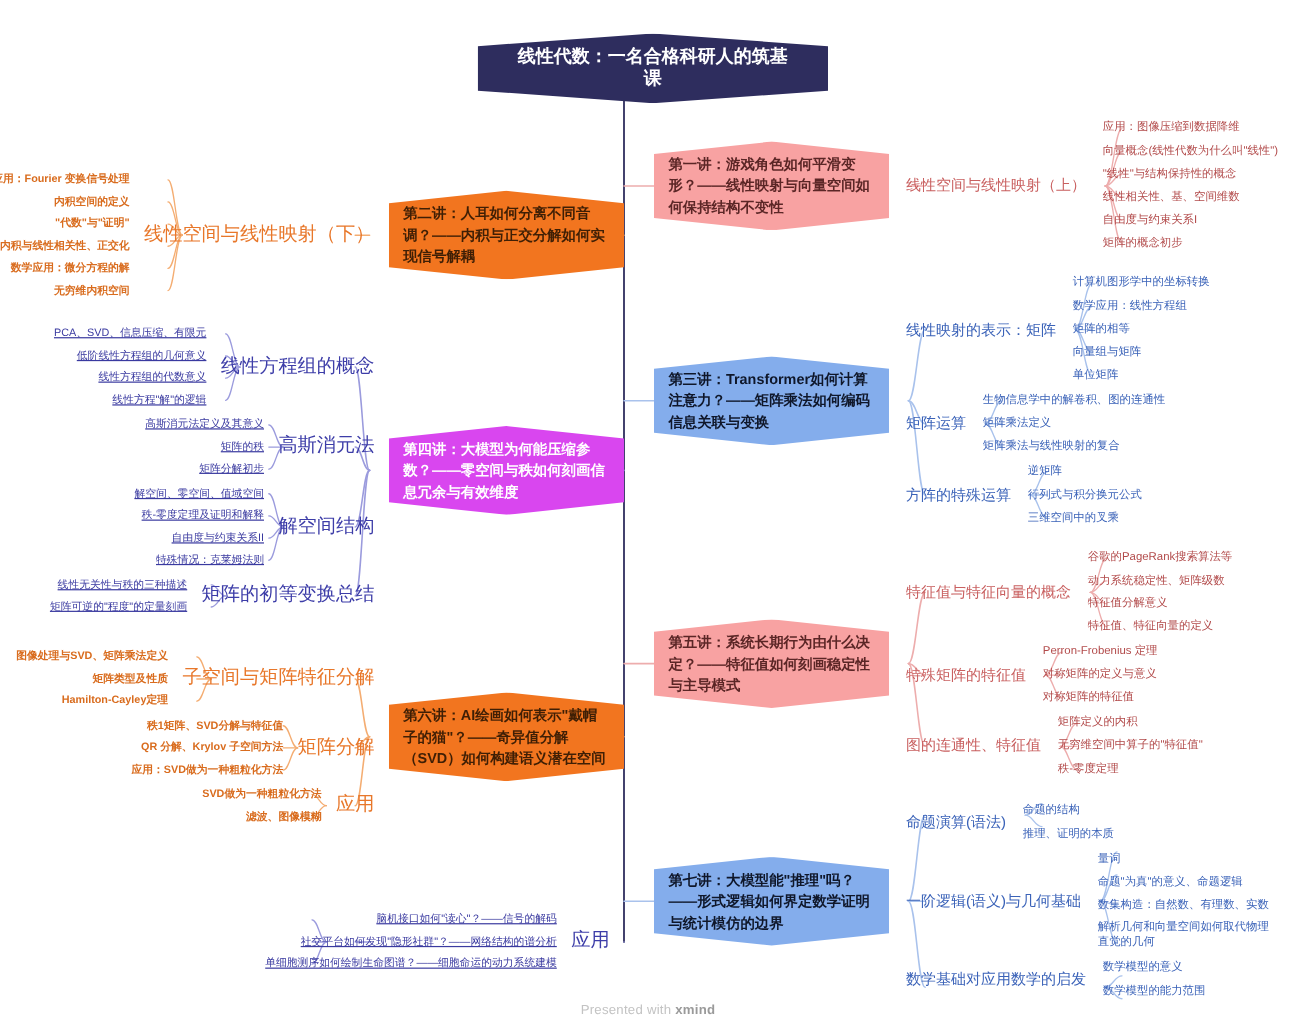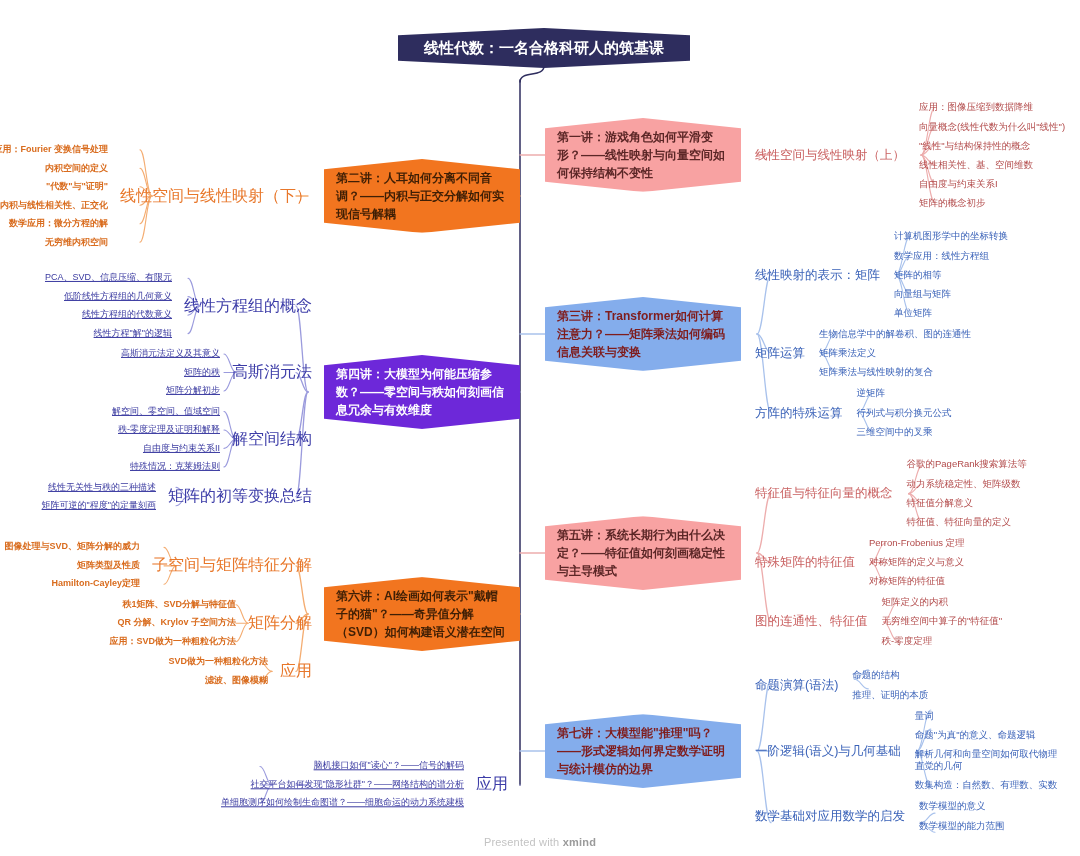--- a/index.html
+++ b/index.html
@@ -6,38 +6,38 @@
   .canvas{
     position:relative; width:1080px; height:856px; background:#ffffff; overflow:hidden;
     font-family:"Liberation Sans","DejaVu Sans",sans-serif;
   }
   #links{position:absolute; left:0; top:0; width:1080px; height:856px; pointer-events:none;}
 
   
   .title-node{
     position:absolute; left:398px; top:28px; width:292px; box-sizing:border-box;
     background:#2e2d5e; color:#ffffff; font-size:15px; font-weight:700; text-align:center;
-    padding:11px 14px; line-height:1.2;
+    padding:11px 32px; line-height:1.2;
     clip-path:polygon(0 18%,50% 0,100% 18%,100% 82%,50% 100%,0 82%);
   }
 
   
   .group{position:absolute; display:flex; align-items:center; transform:translateY(-50%);}
   .group.right{flex-direction:row; left:545px;}
   .group.left{flex-direction:row-reverse; right:560px;}
 
   .lect-box{
     flex:0 0 auto; width:196px; box-sizing:border-box; padding:10px 12px;
     font-size:12px; font-weight:700; line-height:1.5; text-align:left;
     clip-path:polygon(0 14%,50% 0,100% 14%,100% 86%,50% 100%,0 86%);
   }
   .style-pink   .lect-box{background:#f8a2a2;color:#5b2626;}
   .style-orange .lect-box{background:#f2751f;color:#3f1f05;}
-  .style-indigo .lect-box{background:#6d28d9;color:#ffffff;}
-  .style-blue   .lect-box{background:#84adec;color:#7f1d1d;}
+  .style-indigo .lect-box{background:#d946ef;color:#ffffff;}
+  .style-blue   .lect-box{background:#84adec;color:#0f172a;}
 
   .branches{display:flex; flex-direction:column; gap:2px; margin:0 14px; justify-content:center;}
   .group.left .branches{margin:0 12px;}
   .branch{display:flex; align-items:center;}
   .group.left .branch{flex-direction:row-reverse;}
 
   .branch-label{white-space:nowrap; font-size:12.5px; line-height:1.3; padding:2px 0;}
   .group.left .branch-label{font-size:16px; text-align:right;}
 
   .leaves{display:flex; flex-direction:column; margin-left:14px; justify-content:flex-end;}
@@ -289,21 +289,21 @@
             </div>
           </div>
         </div>
       </div>
       <div class="group left style-orange g-lecture-6" style="top: 614px;">
         <div class="lect-box">第六讲：AI绘画如何表示"戴帽子的猫"？——奇异值分解（SVD）如何构建语义潜在空间</div>
         <div class="branches">
           <div class="branch">
             <div class="branch-label">子空间与矩阵特征分解</div>
             <div class="leaves">
-              <div class="leaf">图像处理与SVD、矩阵分解的威力</div>
+              <div class="leaf">图像处理与SVD、矩阵乘法定义</div>
               <div class="leaf">矩阵类型及性质</div>
               <div class="leaf">Hamilton-Cayley定理</div>
             </div>
           </div>
           <div class="branch">
             <div class="branch-label">矩阵分解</div>
             <div class="leaves">
               <div class="leaf">秩1矩阵、SVD分解与特征值</div>
               <div class="leaf">QR 分解、Krylov 子空间方法</div>
               <div class="leaf">应用：SVD做为一种粗粒化方法</div>
@@ -326,22 +326,22 @@
             <div class="leaves">
               <div class="leaf">命题的结构</div>
               <div class="leaf">推理、证明的本质</div>
             </div>
           </div>
           <div class="branch">
             <div class="branch-label">一阶逻辑(语义)与几何基础</div>
             <div class="leaves">
               <div class="leaf">量词</div>
               <div class="leaf">命题"为真"的意义、命题逻辑</div>
+              <div class="leaf">数集构造：自然数、有理数、实数</div>
               <div class="leaf">解析几何和向量空间如何取代物理直觉的几何</div>
-              <div class="leaf">数集构造：自然数、有理数、实数</div>
             </div>
           </div>
           <div class="branch">
             <div class="branch-label">数学基础对应用数学的启发</div>
             <div class="leaves">
               <div class="leaf">数学模型的意义</div>
               <div class="leaf">数学模型的能力范围</div>
             </div>
           </div>
         </div>

